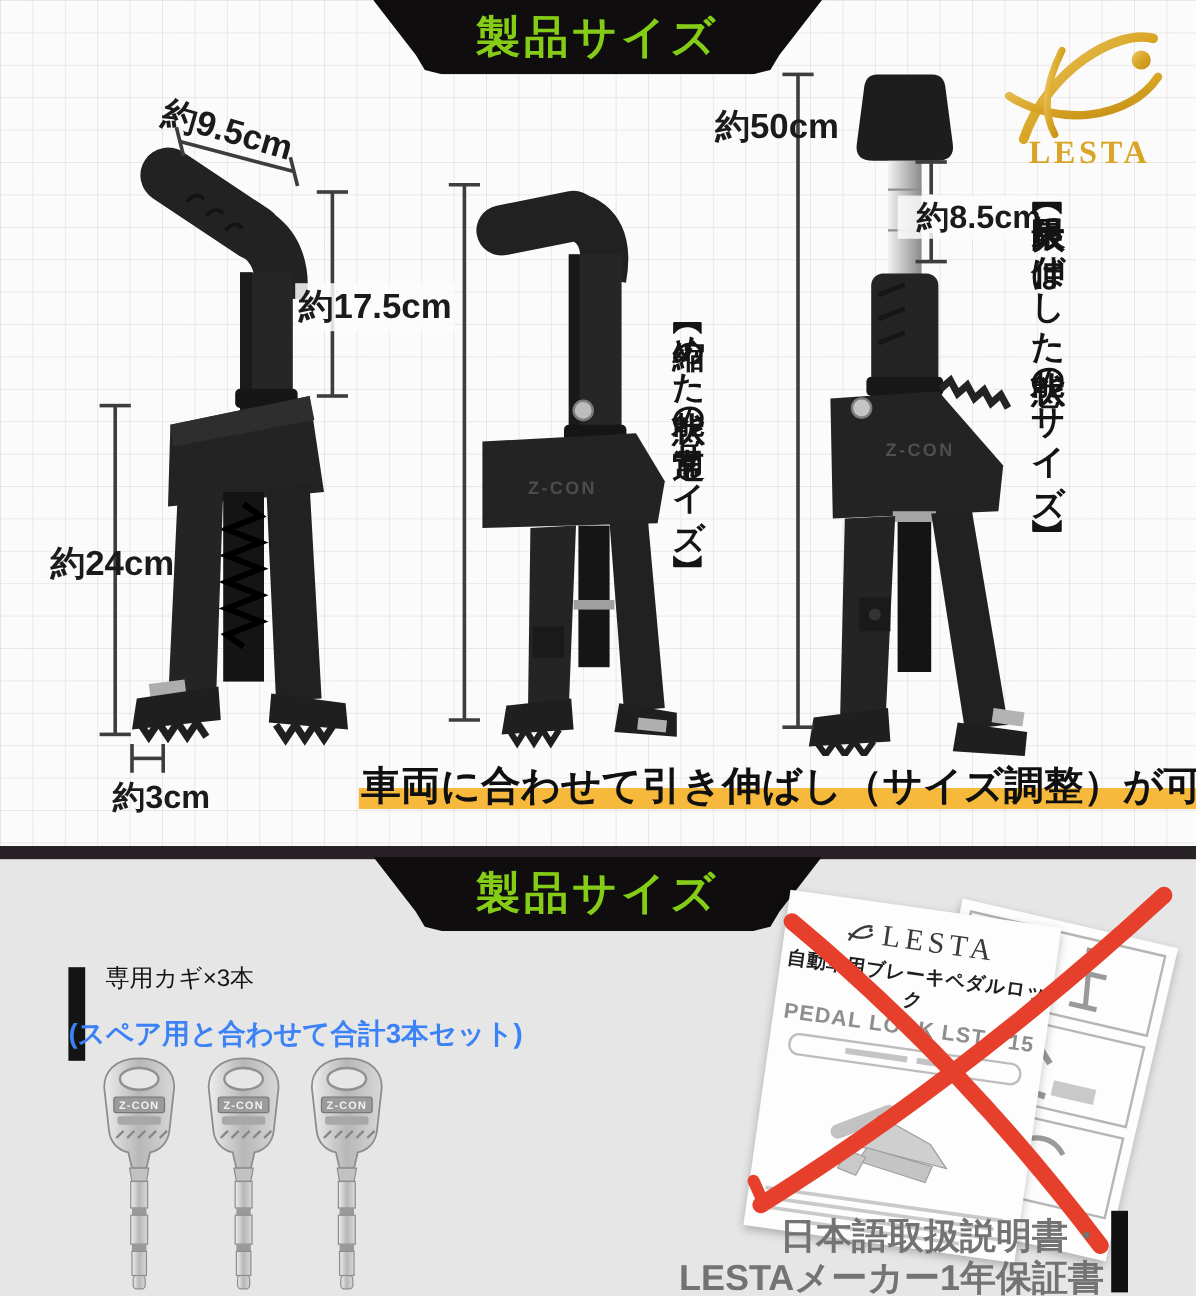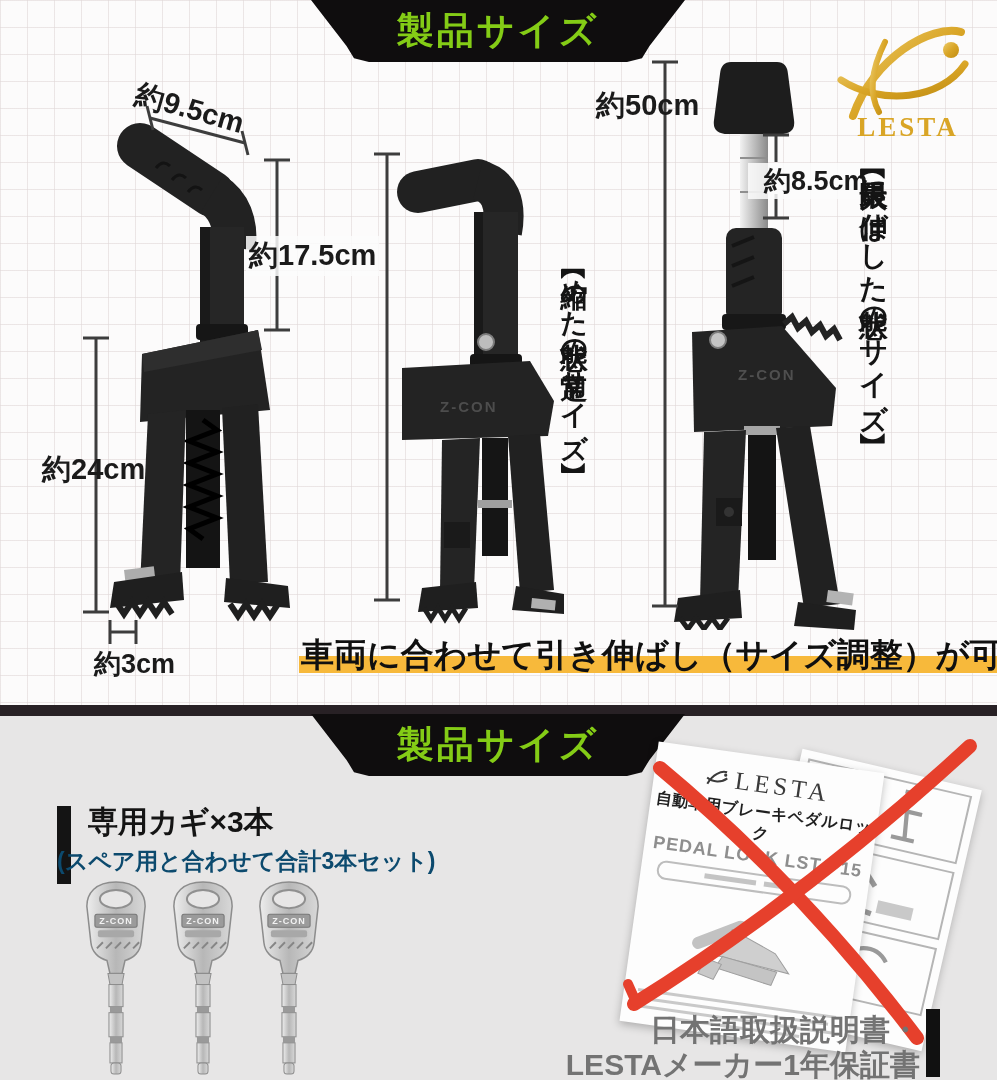--- a/index.html
+++ b/index.html
@@ -59,22 +59,22 @@
   #slogan span{
     background:linear-gradient(to bottom, transparent 50%, #f7b93b 50%, #f7b93b 96%, transparent 96%);
     padding:0 4px 2px 2px;
   }
 
   
   #divider{position:absolute;left:0;top:705px;width:997px;height:11px;background:#282125;z-index:5;}
   #accessory-section{position:absolute;left:0;top:716px;width:997px;height:364px;background:#e7e6e6;}
 
   #keys-bar{position:absolute;left:57px;top:806px;width:14px;height:78px;background:#141414;z-index:7;}
-  #keys-title{position:absolute;left:88px;top:802px;font-size:30px;font-weight:700;color:#141414;z-index:7;}
-  #keys-note{position:absolute;left:57px;top:846px;font-size:23px;font-weight:700;color:#0c4a6e;z-index:7;}
+  #keys-title{position:absolute;left:88px;top:802px;font-size:20px;font-weight:400;color:#141414;z-index:7;}
+  #keys-note{position:absolute;left:57px;top:846px;font-size:23px;font-weight:700;color:#3b82f6;z-index:7;}
   .key-svg{position:absolute;top:880px;width:72px;height:196px;z-index:7;}
   #key-1{left:80px;} #key-2{left:167px;} #key-3{left:253px;}
 
   
   #manual-wrap{position:absolute;left:612px;top:736px;width:385px;height:300px;z-index:7;}
   .page{position:absolute;background:#fdfdfd;box-shadow:0 3px 8px rgba(0,0,0,.25);}
   #page-back{left:158px;top:30px;width:168px;height:252px;transform:rotate(13deg);padding:8px;}
   .step-box{border:2px solid #b5b5b5;height:66px;margin-bottom:8px;position:relative;}
   #page-front{left:26px;top:20px;width:228px;height:282px;transform:rotate(8deg);text-align:center;}
   #manual-logo-row{margin-top:14px;display:flex;align-items:center;justify-content:center;gap:6px;}

